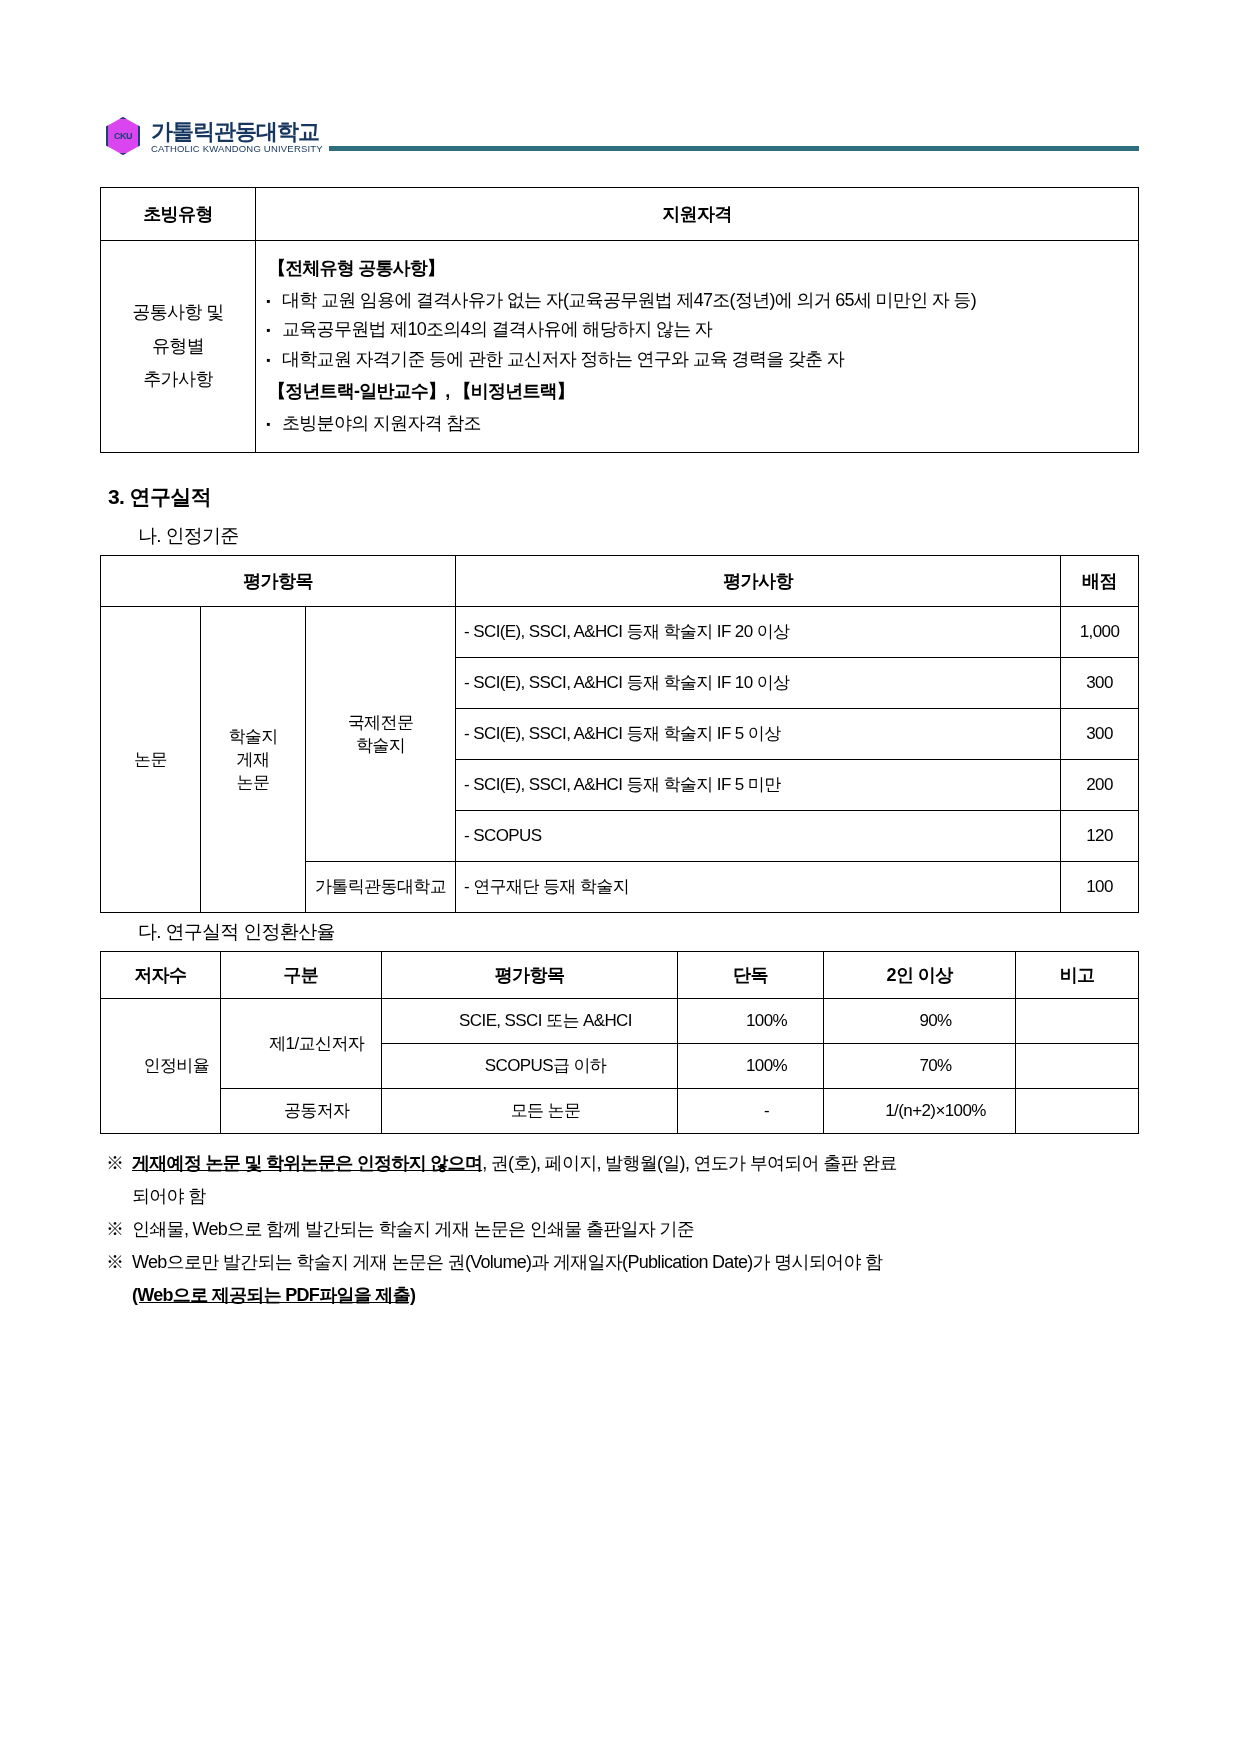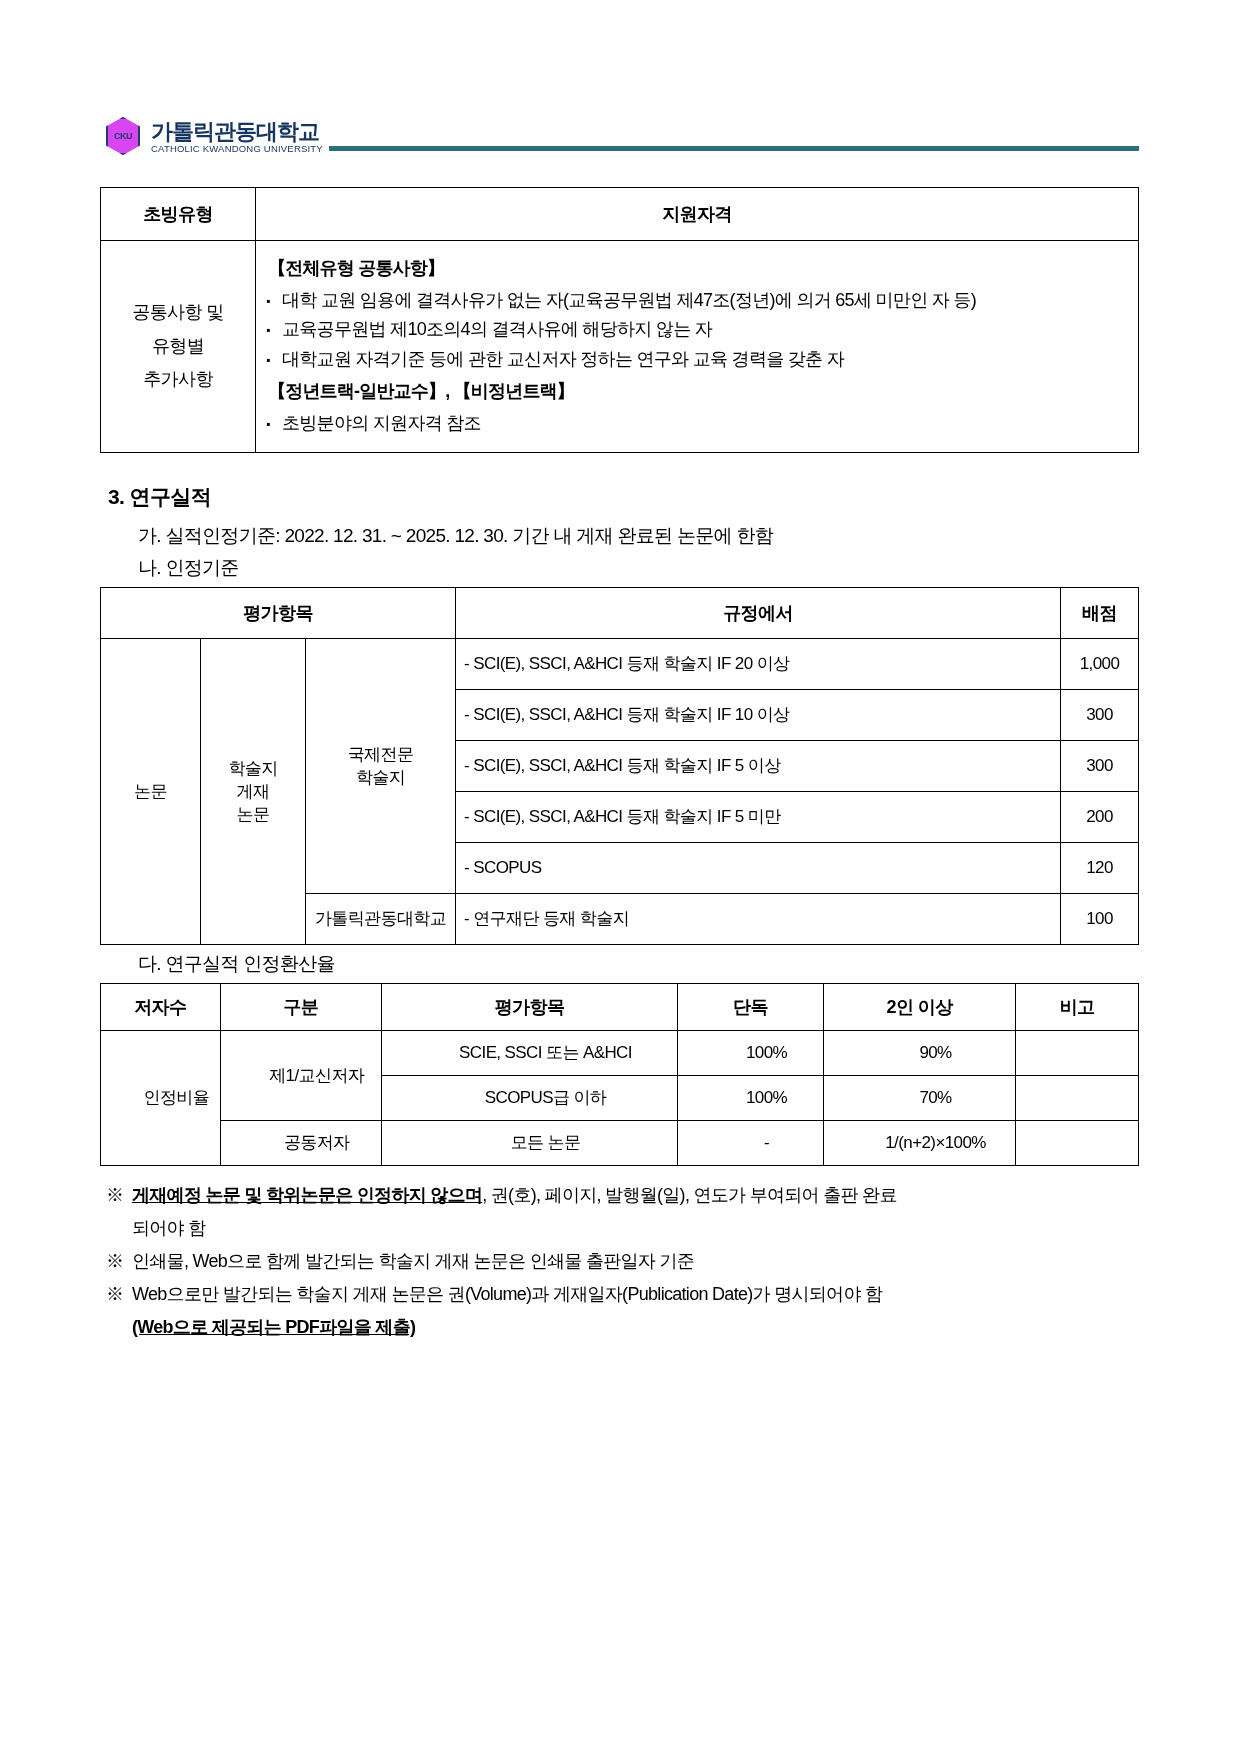--- a/index.html
+++ b/index.html
@@ -264,35 +264,34 @@
               <span class="txt">초빙분야의 지원자격 참조</span>
             </div>
           </td>
         </tr>
       </tbody>
     </table>
   </div>
 
   <div class="section">
     <div class="section-title">3. 연구실적</div>
-    <div class="sub-line">가. 실적인정기준: 2022. 12. 31. ~ 2025. 12. 30. 기간 내 게재 완료된 논문에 한함</div>
     <div class="sub-line">나. 인정기준</div>
 
     <table class="tbl-res">
       <colgroup>
         <col style="width:100px">
         <col style="width:105px">
         <col style="width:150px">
         <col>
         <col style="width:78px">
       </colgroup>
       <tbody>
         <tr>
           <th class="t-center" colspan="3">평가항목</th>
-          <th class="t-center">규정에서</th>
+          <th class="t-center">평가사항</th>
           <th class="t-center">배점</th>
         </tr>
 
         <tr>
           <td class="t-center" rowspan="6">논문</td>
           <td class="t-center" rowspan="6">
             <div>학술지</div>
             <div>게재</div>
             <div>논문</div>
           </td>

